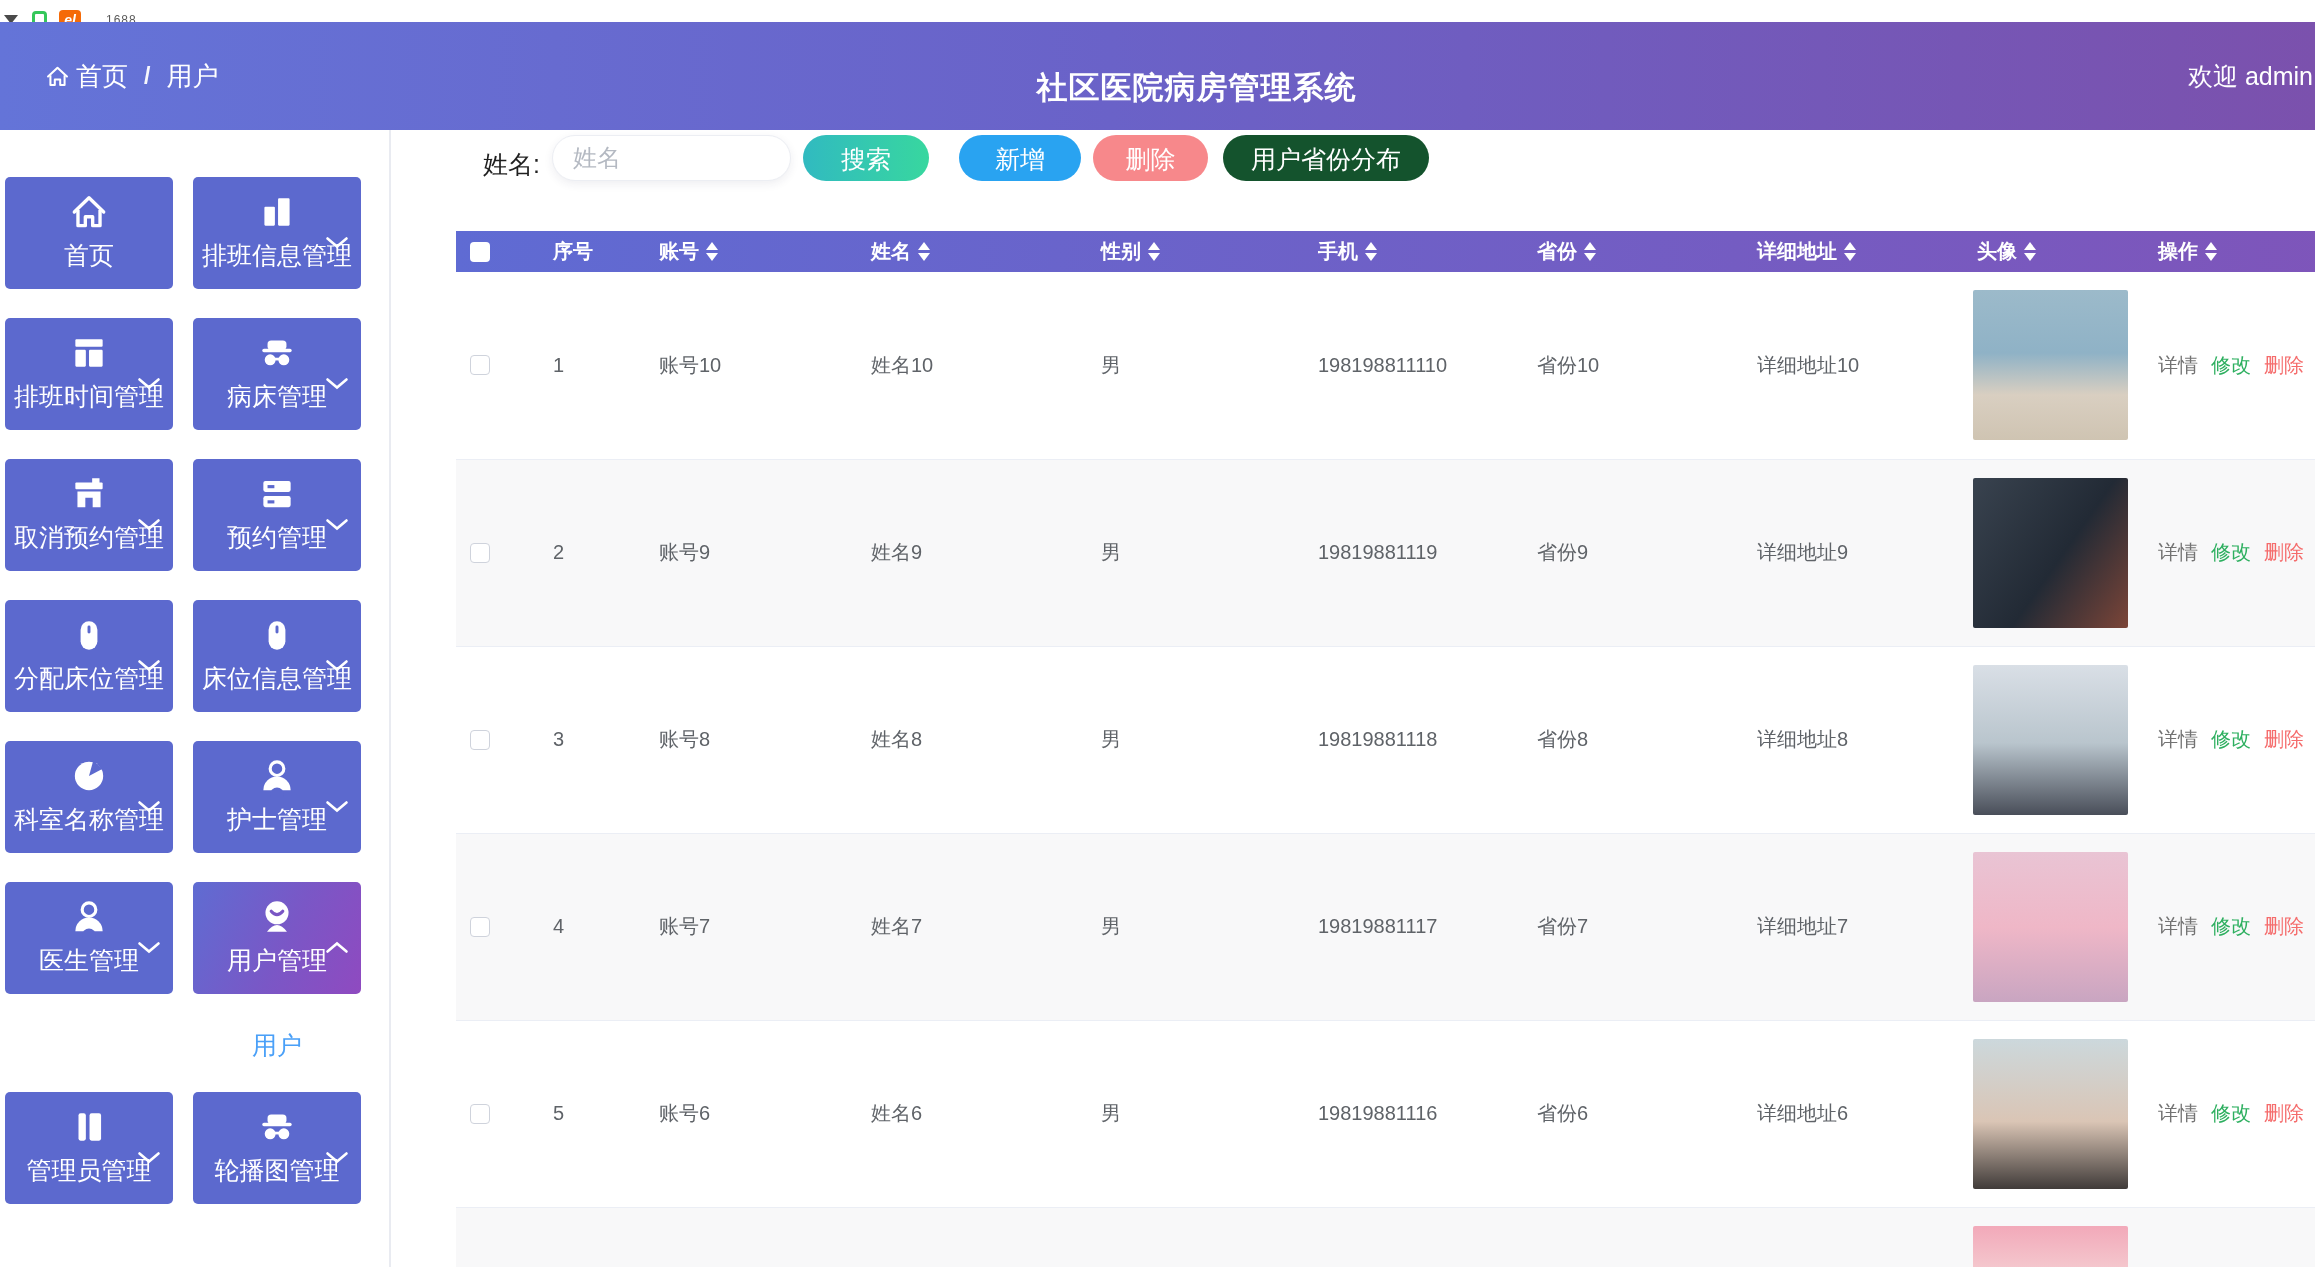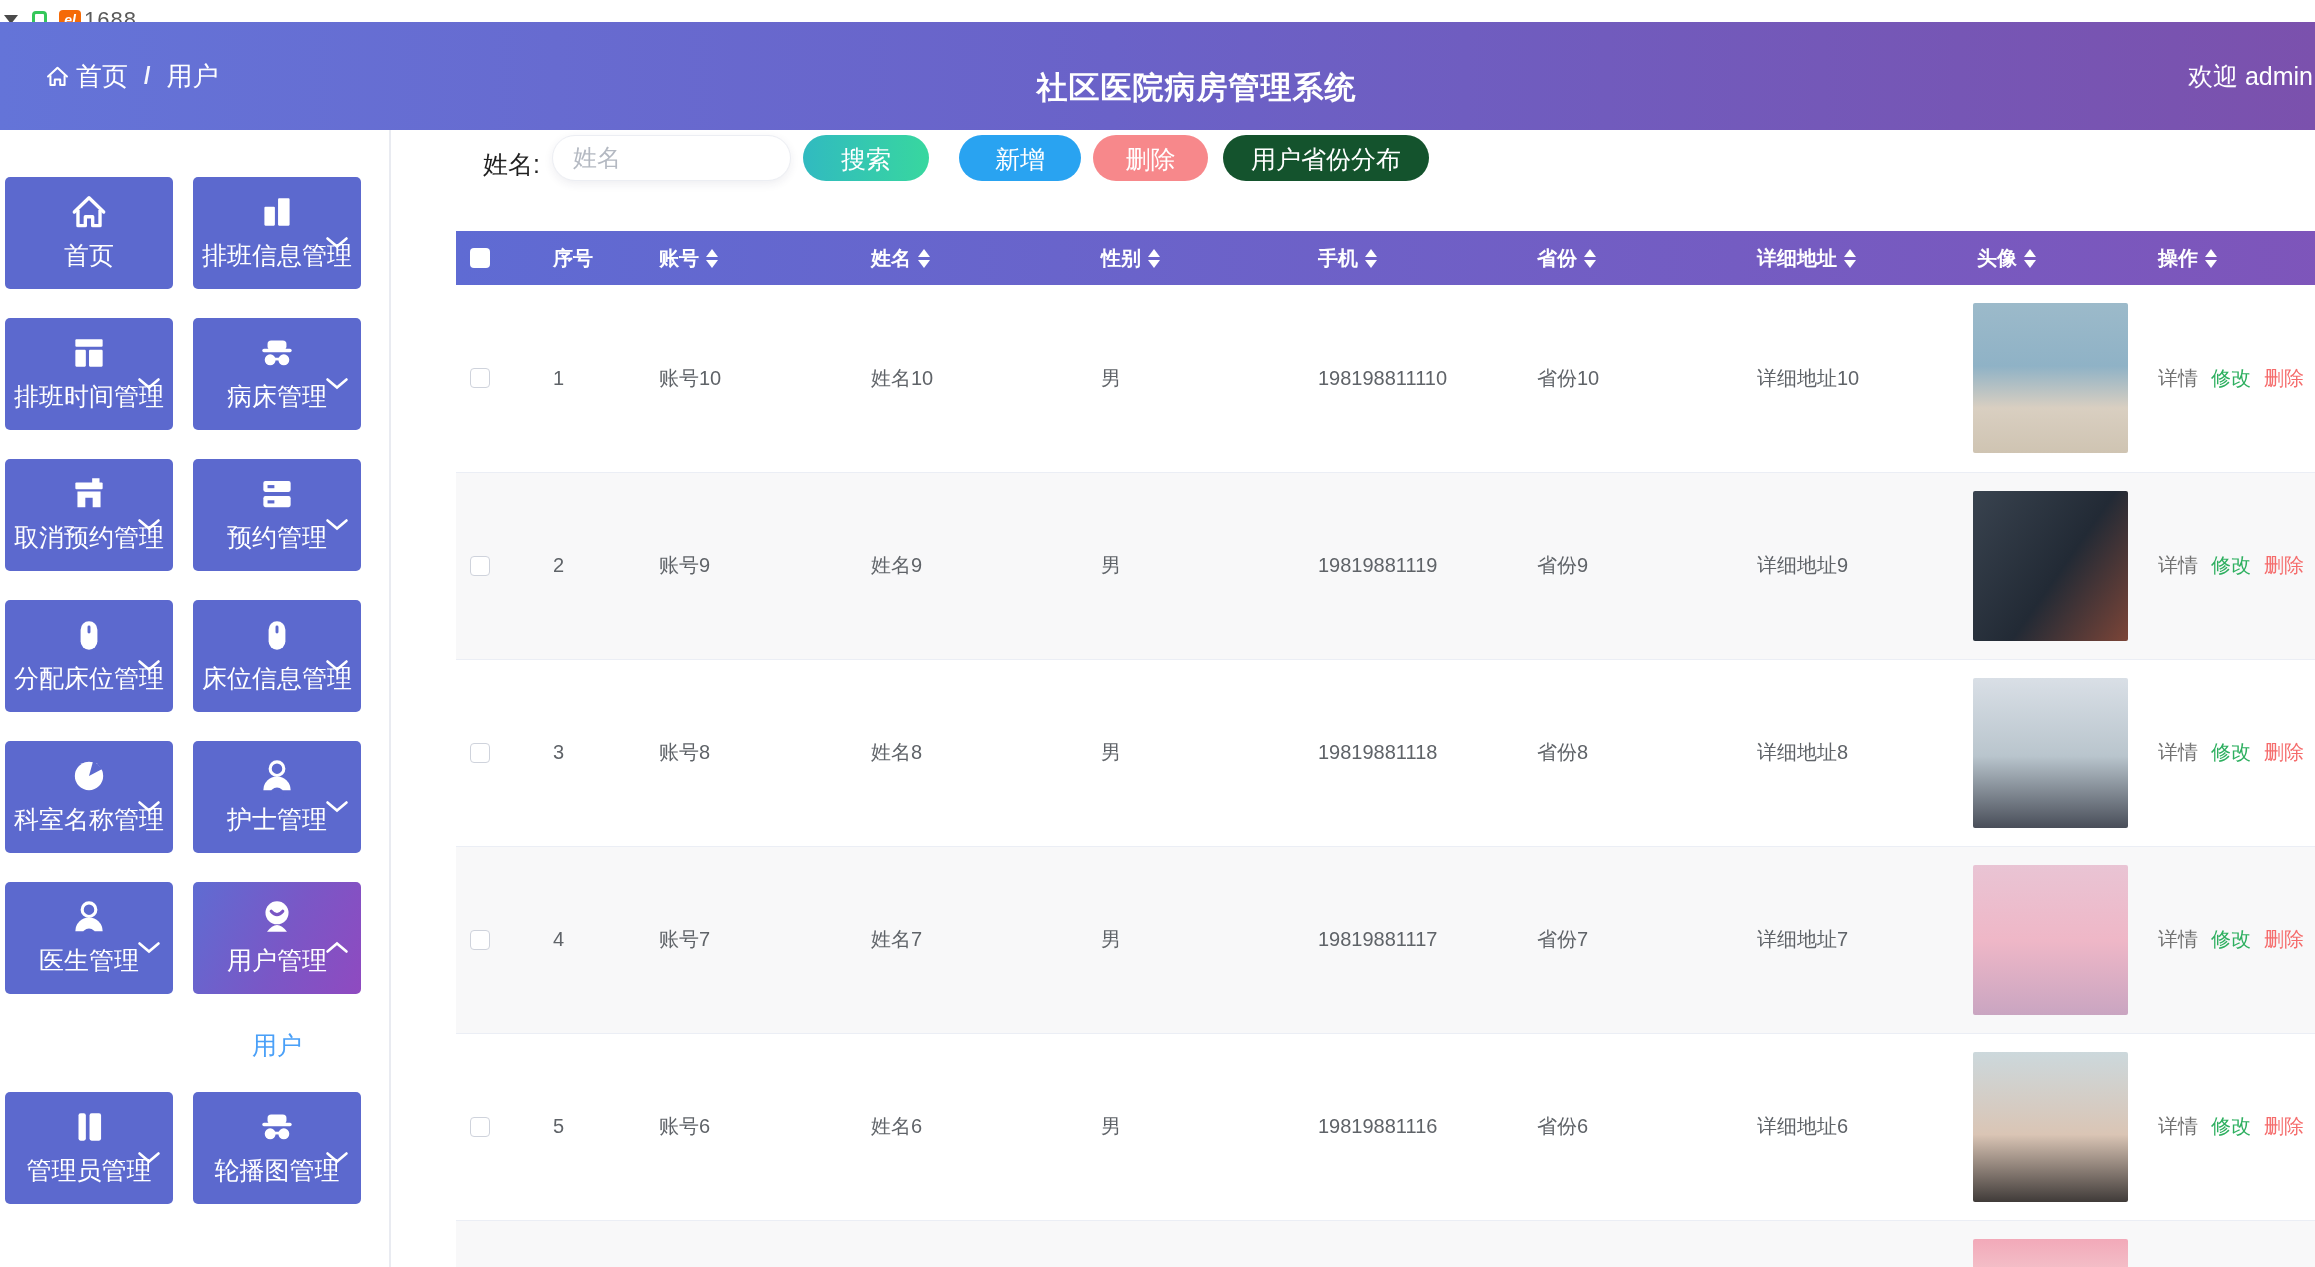--- a/index.html
+++ b/index.html
@@ -7,21 +7,21 @@
     font-family:"Liberation Sans","DejaVu Sans",sans-serif; }
 
   
   .topstrip { position:absolute; top:0; left:0; width:2315px; height:40px; background:#fff;
     border-bottom:1px solid #e5e5e8; display:flex; align-items:center; }
   .caret-down { width:0; height:0; border-left:7px solid transparent; border-right:7px solid transparent;
     border-top:9px solid #4a4a4a; margin-left:4px; }
   .phone-ico { width:15px; height:20px; background:#fff; border:3px solid #35c75a; border-radius:4px; margin-left:14px; margin-top:2px;}
   .ali-ico { width:22px; height:20px; background:#f56a07; border-radius:4px; margin-left:12px;
     color:#fff; font-style:italic; font-weight:bold; font-size:14px; display:flex; align-items:center; justify-content:center; }
-  .bm-label { color:#5a5a5a; font-size:22px; margin-left:3px; letter-spacing:1px; }
+  .bm-label { color:#5a5a5a; font-size:12px; margin-left:25px; letter-spacing:1px; }
 
   
   .app-header { position:absolute; top:22px; left:0; width:2315px; height:108px;
     background:linear-gradient(90deg,#6474d8 0%,#6a62c8 48%,#7b51ad 100%); color:#fff; }
   .breadcrumb { position:absolute; left:44px; top:0; height:108px; display:flex; align-items:center; font-size:26px; }
   .breadcrumb .sep { margin:0 16px; font-size:23px; font-weight:bold; opacity:.95; }
   .bc-home-icon { margin-right:5px; display:flex; }
   .page-title { position:absolute; left:calc(50% + 39px); transform:translateX(-50%); top:12px; height:108px;
     display:flex; align-items:center; font-size:31px; font-weight:600; letter-spacing:1px; }
   .welcome { position:absolute; right:2px; top:0; height:108px; display:flex; align-items:center; font-size:25px;margin-left:40px; }
@@ -53,21 +53,21 @@
   .pill { height:46px; border:none; border-radius:23px; color:#fff; font-size:25px; padding:8px 28px; cursor:pointer;
     font-family:"Liberation Sans","DejaVu Sans",sans-serif; white-space:nowrap; }
   .btn-search { margin-left:12px; width:126px; background:linear-gradient(90deg,#31bac0 0%,#38d79f 100%); }
   .btn-add { margin-left:30px; width:122px; background:#29a3f1; }
   .btn-del { margin-left:12px; width:115px; background:#f7888b; }
   .btn-prov { margin-left:15px; background:#14532d; }
 
   
   .tablewrap { margin-left:63px; margin-top:50px; width:1882px; }
   table { border-collapse:collapse; table-layout:fixed; width:1882px; }
-  thead th { background:transparent; height:54px; color:#fff; font-size:20px; font-weight:bold;
+  thead th { background:transparent; height:41px; color:#fff; font-size:20px; font-weight:bold;
     text-align:left; padding-left:10px; white-space:nowrap; }
   thead tr { background:linear-gradient(90deg,#5f6bd3 0%,#7e55ba 100%); }
   tbody td { height:187px; font-size:20px; color:#5f6368; text-align:left; padding-left:10px;
     border-bottom:1px solid #ebeef5; white-space:nowrap; overflow:hidden; }
   tbody tr:nth-child(even) { background:#f8f8f9; }
   .th-inner { display:inline-flex; align-items:center; gap:7px; }
   .sort-caret { display:inline-flex; flex-direction:column; gap:3px; }
   .sort-caret .up { width:0; height:0; border-left:6px solid transparent; border-right:6px solid transparent;
     border-bottom:8px solid #fff; }
   .sort-caret .down { width:0; height:0; border-left:6px solid transparent; border-right:6px solid transparent;

